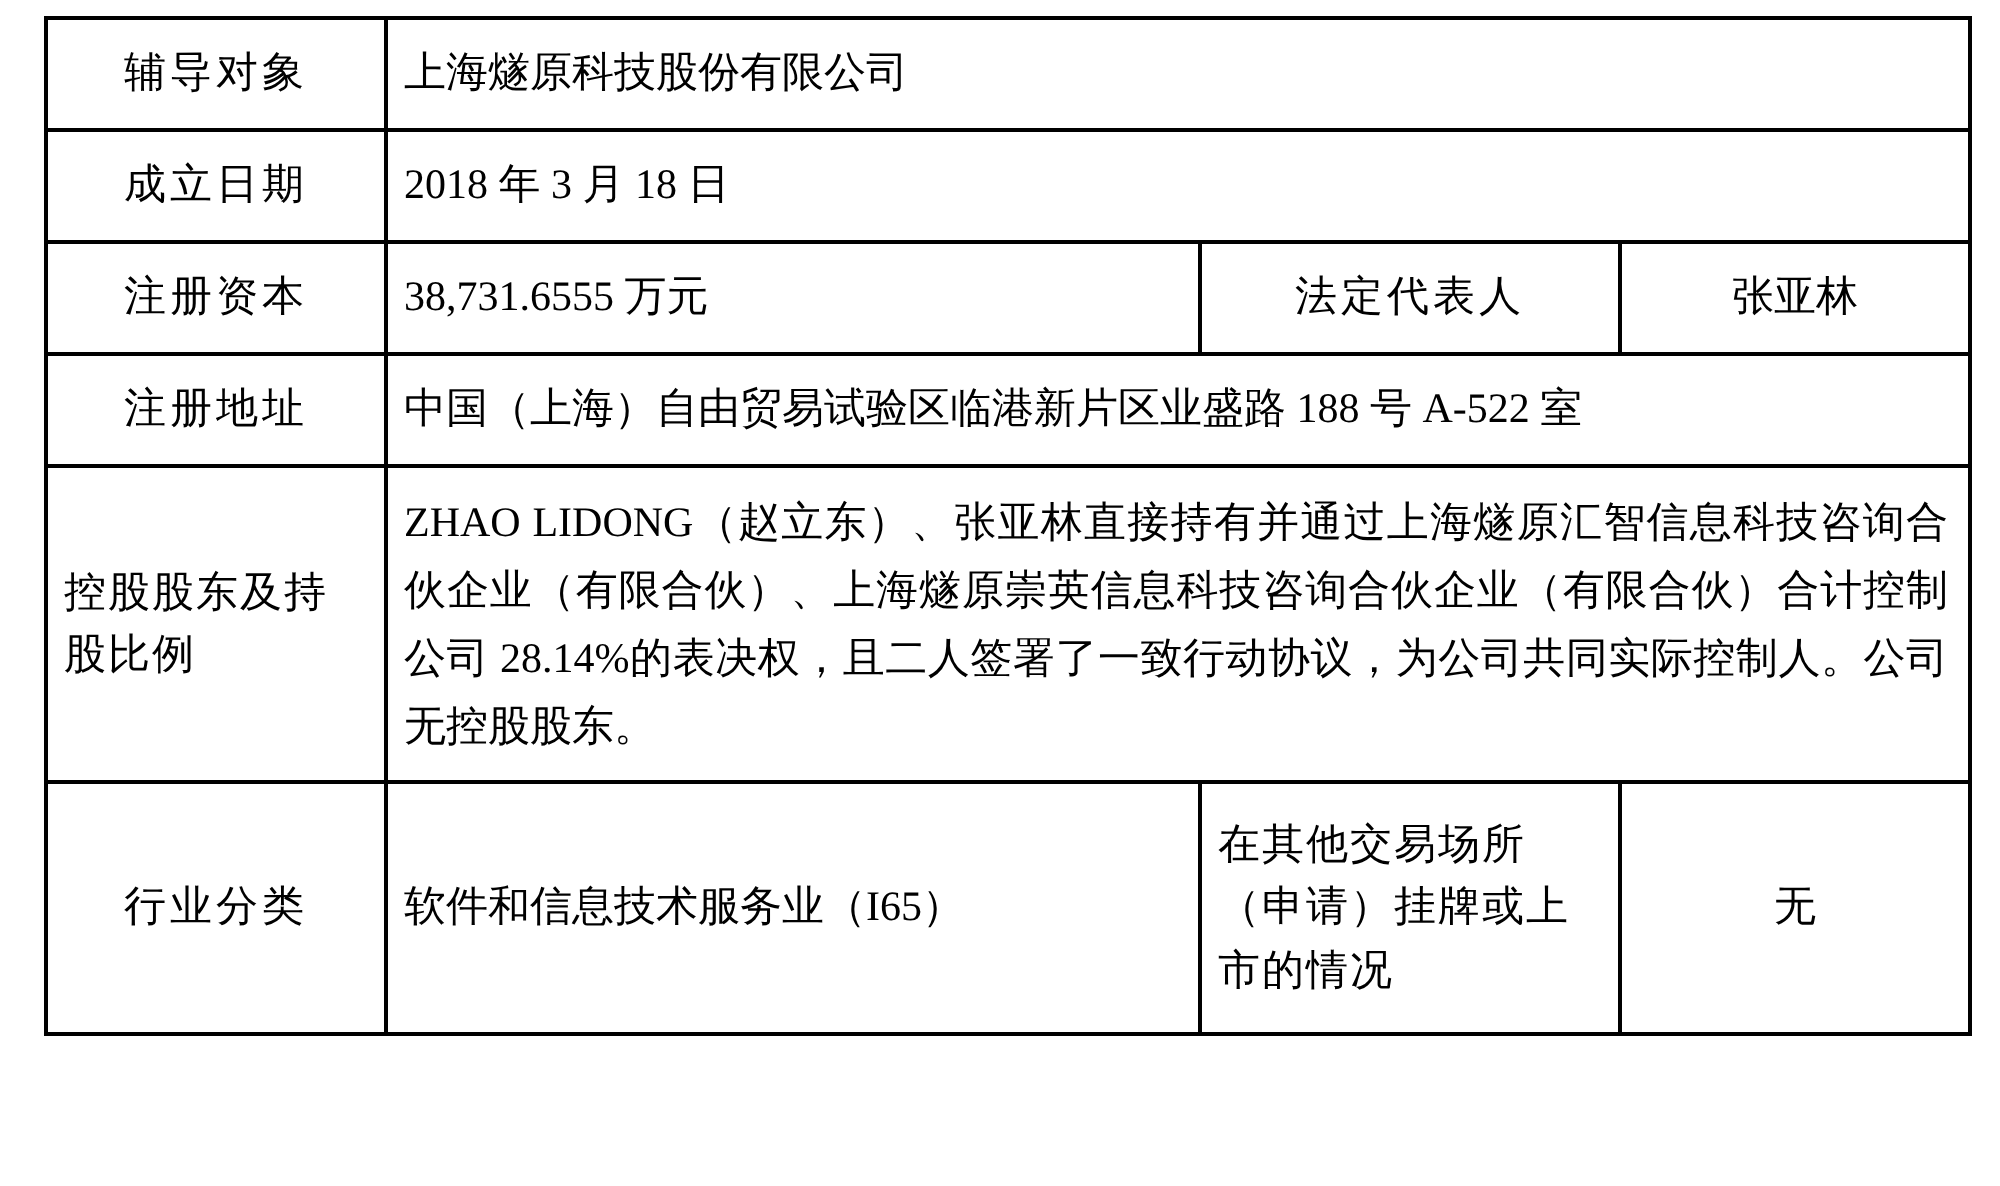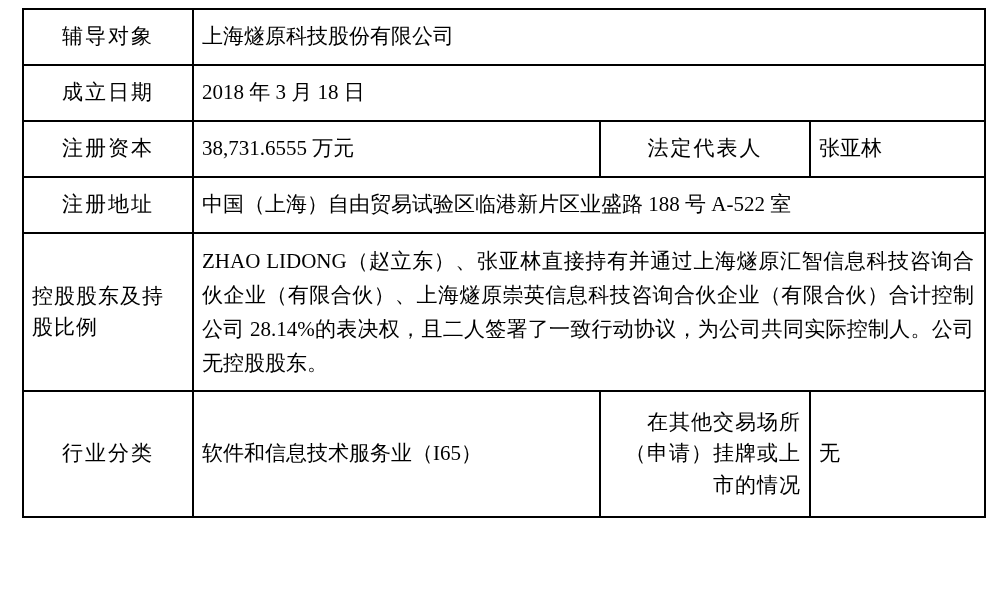--- a/index.html
+++ b/index.html
@@ -47,28 +47,28 @@
     padding: 10px 10px 10px 8px;
     margin-left: 44px;
   }
   td.mid-label {
     text-align: center;
     letter-spacing: 2px;
     width: 210px;
     border-radius: 27px;
   }
   td.mid-label-multi {
-    text-align: right;
+    text-align: left;
     letter-spacing: 1px;
     line-height: 1.5;
     width: 210px;
     margin-left: 15px;
   }
   td.small-value {
-    text-align: left;
+    text-align: center;
     width: 175px;
   }
   .r1 td { height: 42px; }
   .r2 td { height: 42px; }
   .r3 td { height: 42px; }
   .r4 td { height: 42px; }
   .r6 td { height: 112px; }
   .r7 td { height: 46px; }
   .nowrap { white-space: nowrap; border-radius: 25px; }
 </style>

